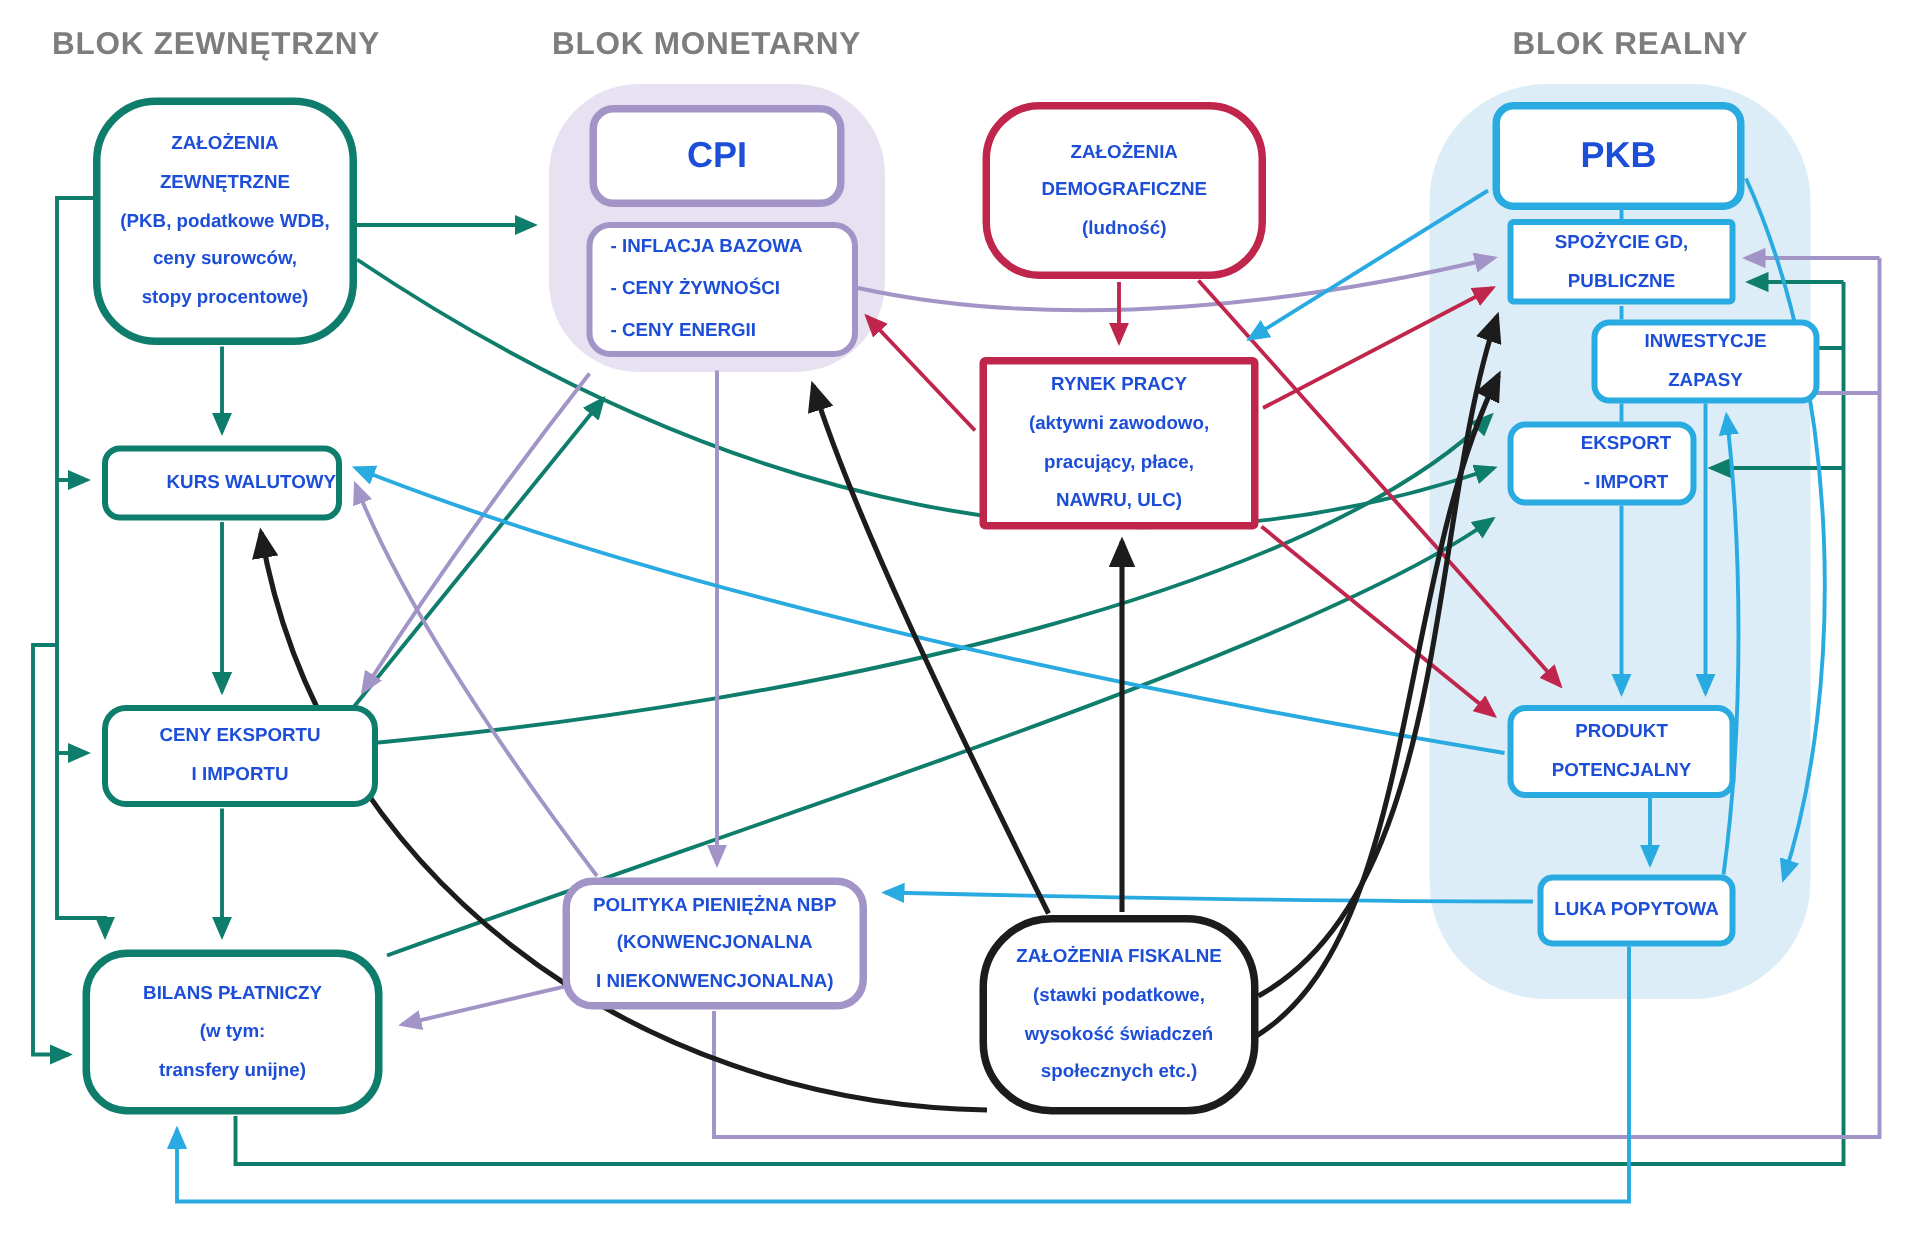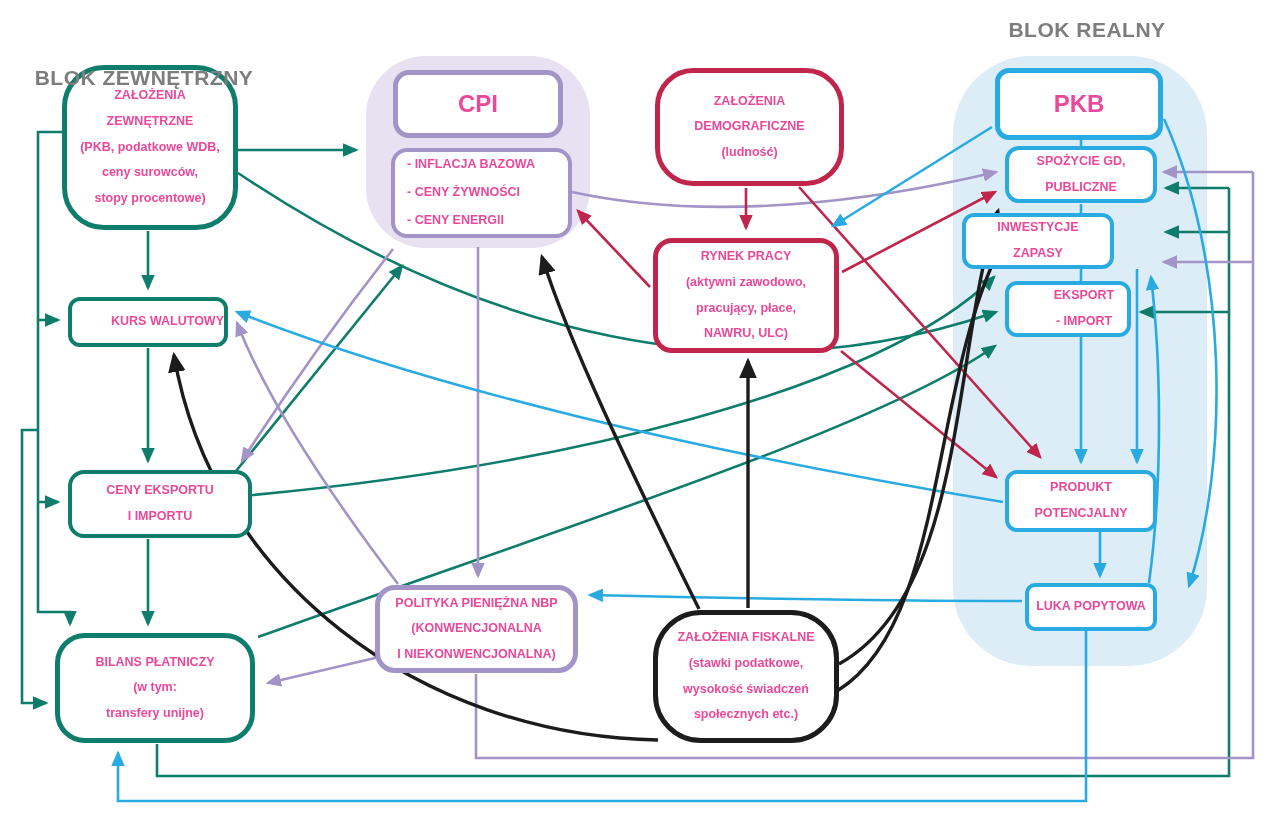--- a/index.html
+++ b/index.html
@@ -1,24 +1,24 @@
 <!DOCTYPE html>
 <html><head>
 <meta charset="utf-8">
 <style>
   html,body{margin:0;padding:0;background:#ffffff;}
   .canvas{position:relative;width:1280px;height:826px;background:#ffffff;overflow:hidden;
           font-family:"Liberation Sans", sans-serif;}
   .blk-header{position:absolute;font-weight:bold;font-size:21px;letter-spacing:.5px;
               color:#7d7d7d;transform:translateX(-50%);white-space:nowrap;}
-  .h0{left:144px;top:18px;margin-top:48px;} .h1{left:471px;top:18px;} .h2{left:755px;top:18px;} .h3{left:1087px;top:18px;}
+  .h0{left:144px;top:18px;} .h1{left:471px;top:18px;} .h2{left:755px;top:18px;} .h3{left:1087px;top:18px;}
   .bg-blob{position:absolute;}
   #edge-svg{position:absolute;left:0;top:0;}
   .node{position:absolute;background:#ffffff;box-sizing:border-box;display:flex;flex-direction:column;
-        justify-content:center;align-items:center;text-align:center;color:#ec4899;font-weight:bold;
+        justify-content:center;align-items:center;text-align:center;color:#1d4ed8;font-weight:bold;
         font-size:12.5px;line-height:2.05;}
   .node.big{font-size:24px;line-height:1;}
   .node.left{align-items:flex-start;text-align:left;padding-left:12px;justify-content:space-between;}
   .node span{display:block;}
 </style>
 </head>
 <body>
 
 <div class="canvas">
   <div id="bg-layer">
@@ -116,55 +116,56 @@
       <div class="node left" style="left: 391px; top: 148px; width: 181px; height: 90px; border: 4px solid rgb(162, 148, 198); border-radius: 16px;">
         <span>- INFLACJA BAZOWA</span>
         <span>- CENY ŻYWNOŚCI</span>
         <span>- CENY ENERGII</span>
       </div>
       <div class="node" style="left: 655px; top: 68px; width: 189px; height: 118px; border: 5px solid rgb(192, 38, 76); border-radius: 38px;">
         <span>ZAŁOŻENIA</span>
         <span>DEMOGRAFICZNE</span>
         <span>(ludność)</span>
       </div>
-      <div class="node" style="left: 653px; top: 238px; width: 186px; height: 115px; border: 5px solid rgb(192, 38, 76); border-radius: 19px;">
+      <div class="node" style="left: 653px; top: 238px; width: 186px; height: 115px; border: 5px solid rgb(192, 38, 76); border-radius: 4px;">
         <span>RYNEK PRACY</span>
         <span>(aktywni zawodowo,</span>
         <span>pracujący, płace,</span>
         <span>NAWRU, ULC)</span>
       </div>
       <div class="node" style="left: 375px; top: 585px; width: 203px; height: 88px; border: 5px solid rgb(162, 148, 198); border-radius: 20px;">
         <span>POLITYKA PIENIĘŻNA NBP</span>
         <span>(KONWENCJONALNA</span>
         <span>I NIEKONWENCJONALNA)</span>
       </div>
       <div class="node" style="left: 653px; top: 610px; width: 186px; height: 133px; border: 5px solid rgb(28, 28, 28); border-radius: 48px;">
         <span>ZAŁOŻENIA FISKALNE</span>
         <span>(stawki podatkowe,</span>
         <span>wysokość świadczeń</span>
         <span>społecznych etc.)</span>
       </div>
       <div class="node big" style="left: 995px; top: 68px; width: 168px; height: 72px; border: 5px solid rgb(41, 171, 226); border-radius: 14px;">
         <span>PKB</span>
       </div>
-      <div class="node" style="left: 1005px; top: 146px; width: 152px; height: 57px; border: 4px solid rgb(41, 171, 226); border-radius: 14px;">
+      <div class="node" style="left: 1005px; top: 146px; width: 152px; height: 57px; border: 4px solid rgb(41, 171, 226); border-radius: 4px;">
         <span>SPOŻYCIE GD,</span>
         <span>PUBLICZNE</span>
       </div>
-      <div class="node" style="left: 962px; top: 213px; width: 152px; height: 56px; border: 4px solid rgb(41, 171, 226); border-radius: 12px; justify-content: center;">
+      <div class="node" style="left: 1061px; top: 213px; width: 152px; height: 56px; border: 4px solid rgb(41, 171, 226); border-radius: 12px; justify-content: center;">
         <span>INWESTYCJE</span>
         <span>ZAPASY</span>
       </div>
       <div class="node" style="left: 1005px; top: 281px; width: 126px; height: 56px; border: 4px solid rgb(41, 171, 226); border-radius: 12px; padding-left: 32px;">
         <span>EKSPORT</span>
         <span>- IMPORT</span>
       </div>
       <div class="node" style="left: 1005px; top: 470px; width: 152px; height: 62px; border: 4px solid rgb(41, 171, 226); border-radius: 12px;">
         <span>PRODUKT</span>
         <span>POTENCJALNY</span>
       </div>
       <div class="node" style="left: 1025px; top: 583px; width: 132px; height: 48px; border: 4px solid rgb(41, 171, 226); border-radius: 10px;">
         <span>LUKA POPYTOWA</span>
       </div>
     </div>
   <div class="blk-header h0">BLOK ZEWNĘTRZNY</div>
+  <div class="blk-header h1">BLOK MONETARNY</div>
   <div class="blk-header h3">BLOK REALNY</div>
 </div>
 
 </body></html>

